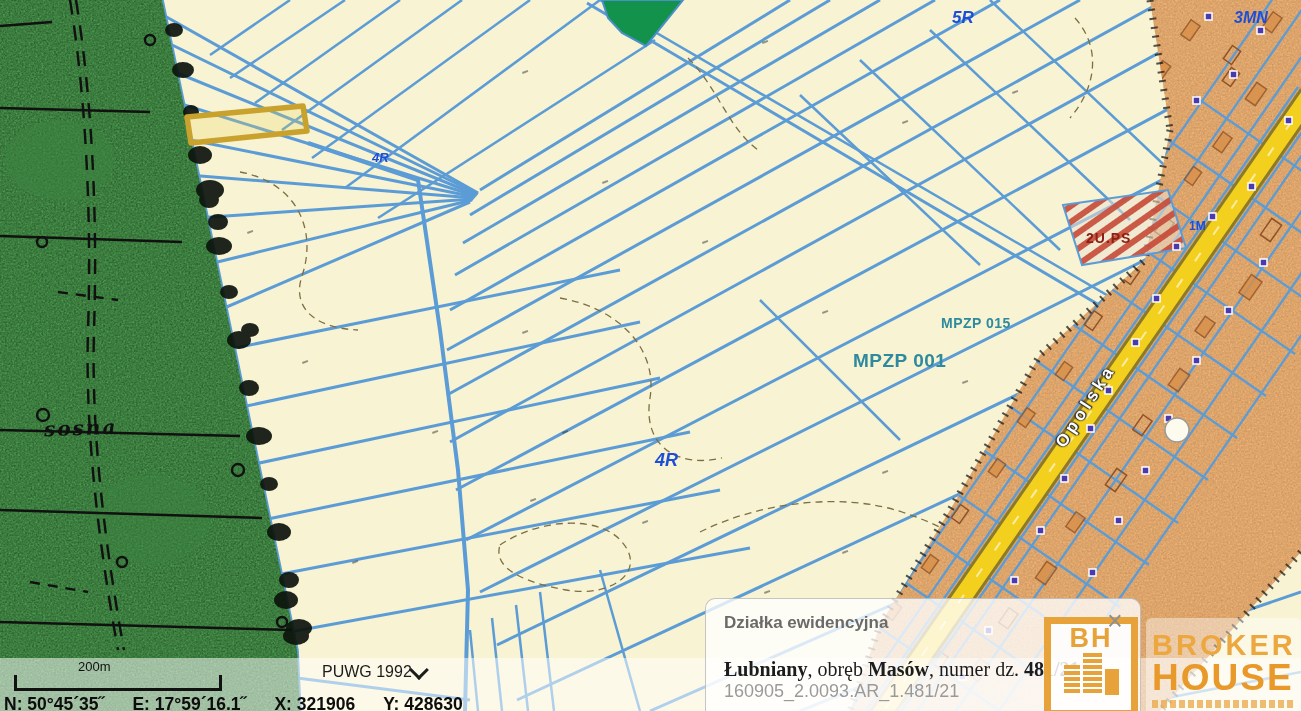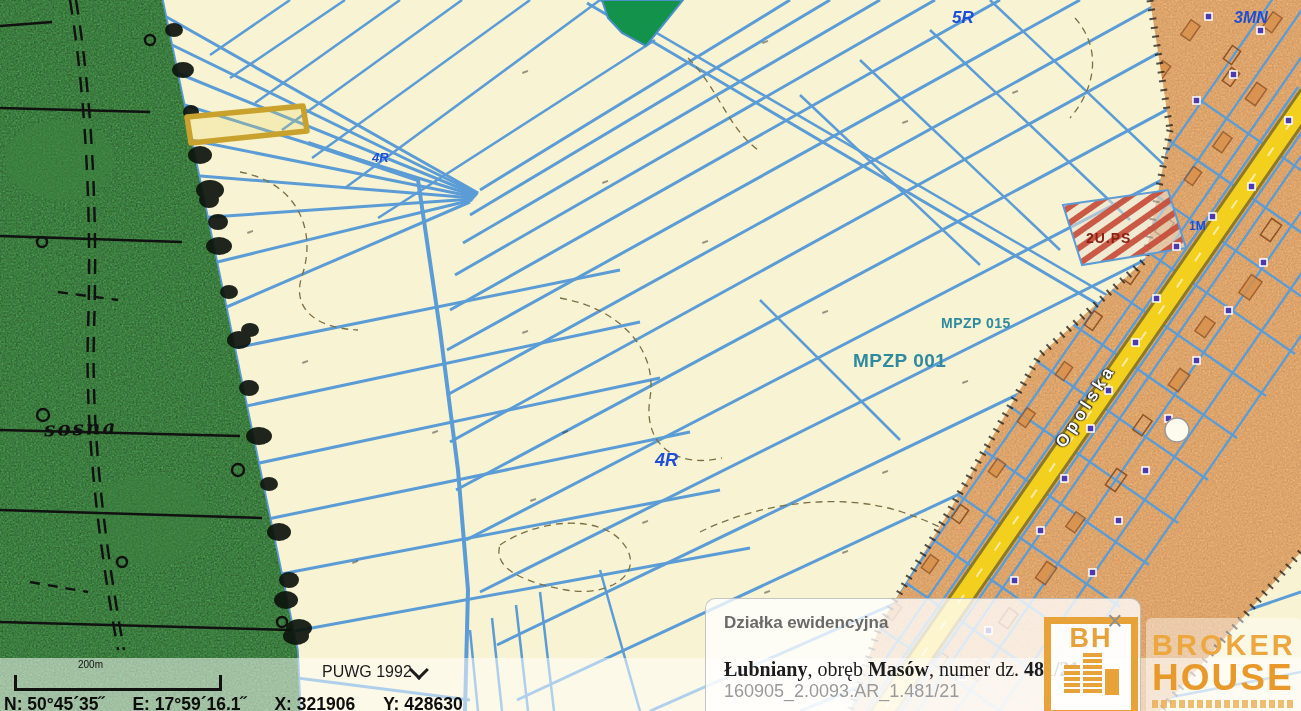--- a/index.html
+++ b/index.html
@@ -16,21 +16,21 @@
   #lbl-mpzp015{left:941px;top:315px;font-size:14px;color:#2e8a9e;letter-spacing:.5px;}
   #lbl-mpzp001{left:853px;top:350px;font-size:19px;color:#2e8a9e;letter-spacing:.5px;}
   #lbl-street{left:1060px;top:436px;font-size:17px;color:#fff;letter-spacing:4px;
       transform:rotate(-57deg);transform-origin:0 50%;
       text-shadow:0 0 2px #333,0 0 2px #333,1px 1px 1px #333,-1px -1px 1px #333;}
   #lbl-sosna{left:44px;top:416px;font-family:"DejaVu Serif",serif;font-style:italic;
       font-weight:bold;font-size:20px;color:#101010;letter-spacing:2px;transform:rotate(-2deg);}
   
   #bottom-overlay{position:absolute;left:0;top:658px;width:1301px;height:53px;
       background:rgba(255,255,255,.52);z-index:5;}
-  #scale-label{position:absolute;left:78px;top:659px;font-size:10px;color:#111;z-index:6;}
+  #scale-label{position:absolute;left:78px;top:659px;font-size:13px;color:#111;z-index:6;}
   #scale-bar{position:absolute;left:14px;top:675px;width:202px;height:13px;z-index:6;
       border-left:3px solid #111;border-right:3px solid #111;border-bottom:3px solid #111;}
   #crs-select{position:absolute;left:322px;top:663px;z-index:6;display:flex;align-items:center;
       font-size:16px;color:#1c1c1c;cursor:pointer;}
   .chev{width:11px;height:11px;border-right:3px solid #1c1c1c;border-bottom:3px solid #1c1c1c;
       transform:rotate(45deg);margin-top:-5px;}
   #coords-row{position:absolute;left:4px;top:694px;z-index:6;display:flex;gap:28px;
       font-size:17.5px;font-weight:bold;color:#0d0d0d;white-space:nowrap;}
   
   #popup{position:absolute;left:705px;top:598px;width:436px;height:150px;z-index:10;

